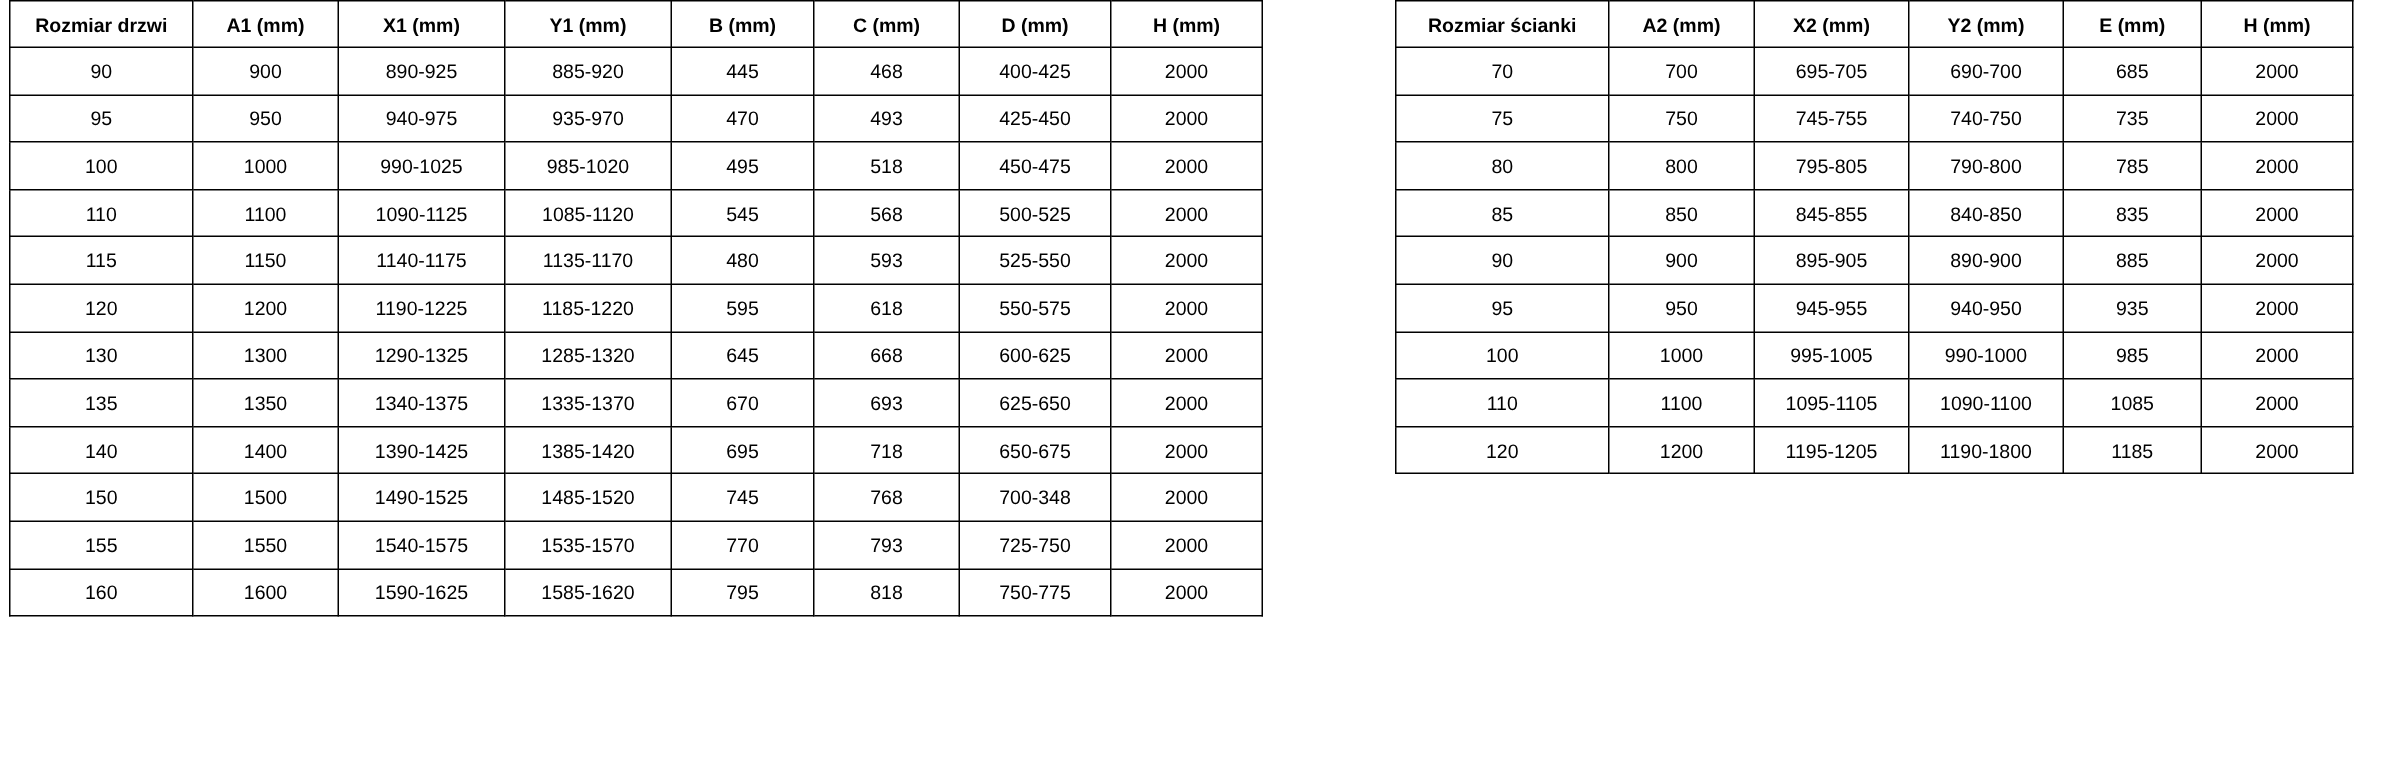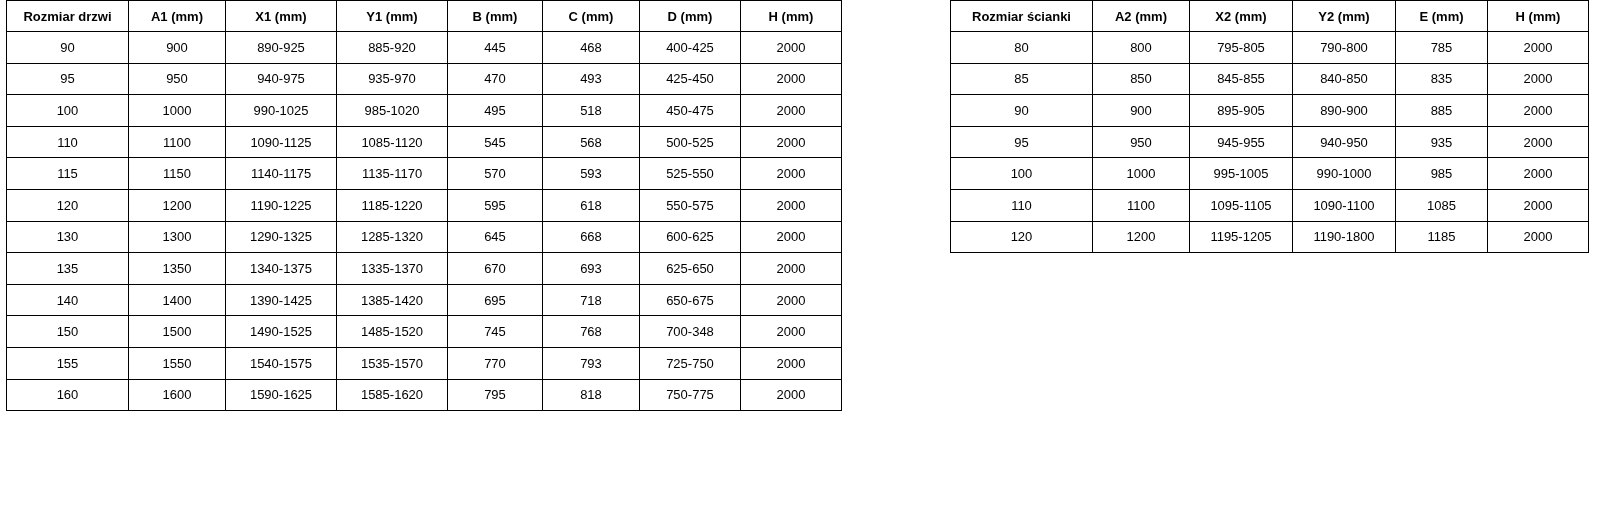--- a/index.html
+++ b/index.html
@@ -17,21 +17,21 @@
   .page {
     position: relative;
     width: 1600px;
     height: 514px;
   }
   .table-wrap {
     position: absolute;
     top: 0;
   }
   #doors-table-wrap { left: 6px; }
-  #walls-table-wrap { left: 930px; margin-left: 20px; }
+  #walls-table-wrap { left: 930px; }
 
   table.spec {
     border-collapse: collapse;
     table-layout: fixed;
   }
   table.spec th,
   table.spec td {
     border: 1px solid #000000;
     text-align: center;
     vertical-align: middle;
@@ -135,21 +135,21 @@
             <td>545</td>
             <td>568</td>
             <td>500-525</td>
             <td>2000</td>
           </tr>
           <tr>
             <td>115</td>
             <td>1150</td>
             <td>1140-1175</td>
             <td>1135-1170</td>
-            <td>570</td>
+            <td>480</td>
             <td>593</td>
             <td>525-550</td>
             <td>2000</td>
           </tr>
           <tr>
             <td>120</td>
             <td>1200</td>
             <td>1190-1225</td>
             <td>1185-1220</td>
             <td>595</td>
@@ -236,20 +236,36 @@
           <th>Rozmiar ścianki</th>
           <th>A2 (mm)</th>
           <th>X2 (mm)</th>
           <th>Y2 (mm)</th>
           <th>E (mm)</th>
           <th>H (mm)</th>
         </tr>
       </thead>
       <tbody>
           <tr>
+            <td>70</td>
+            <td>700</td>
+            <td>695-705</td>
+            <td>690-700</td>
+            <td>685</td>
+            <td>2000</td>
+          </tr>
+          <tr>
+            <td>75</td>
+            <td>750</td>
+            <td>745-755</td>
+            <td>740-750</td>
+            <td>735</td>
+            <td>2000</td>
+          </tr>
+          <tr>
             <td>80</td>
             <td>800</td>
             <td>795-805</td>
             <td>790-800</td>
             <td>785</td>
             <td>2000</td>
           </tr>
           <tr>
             <td>85</td>
             <td>850</td>

